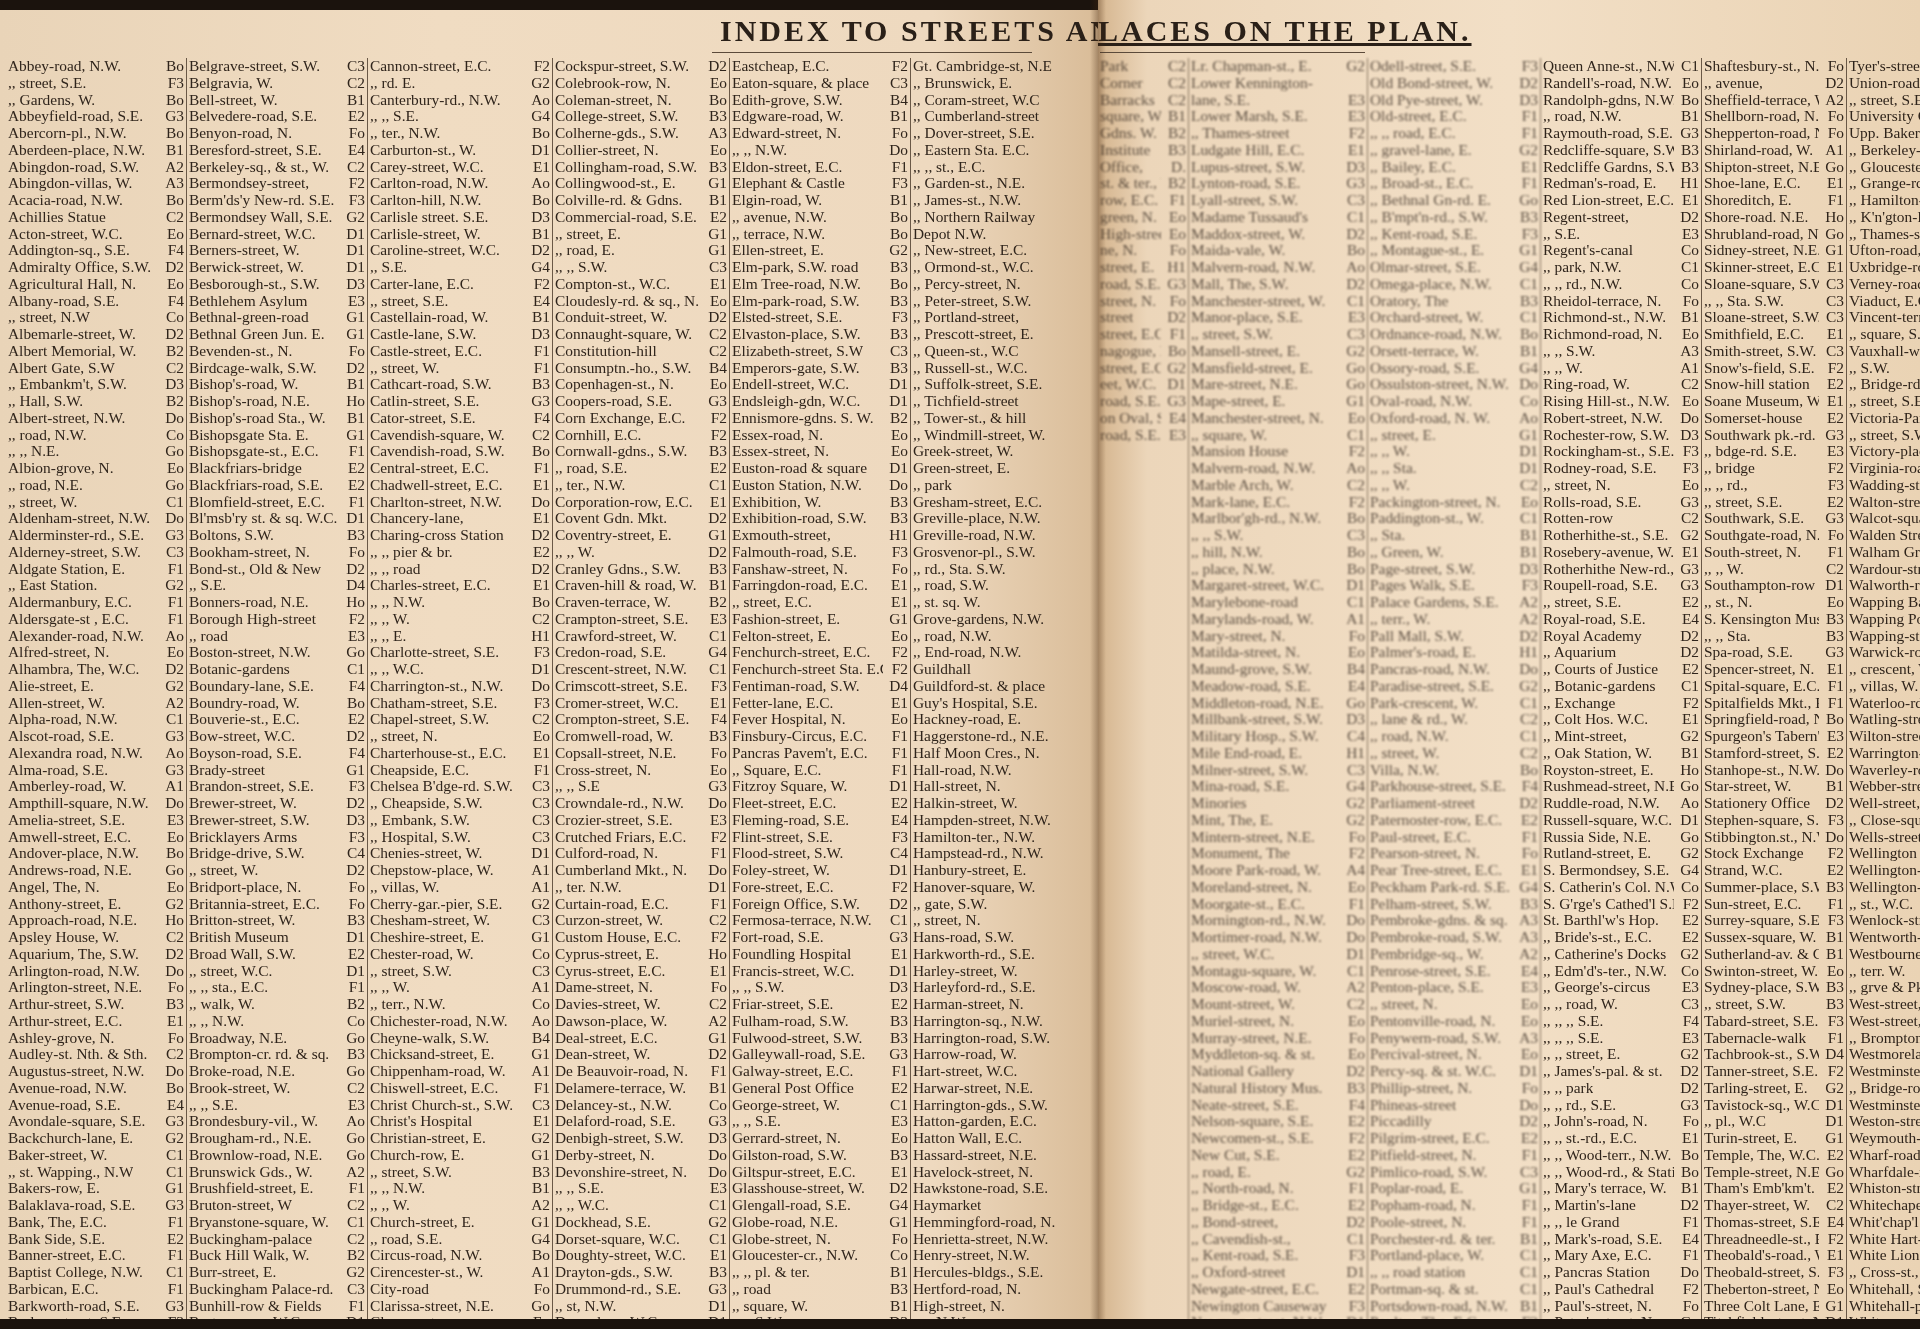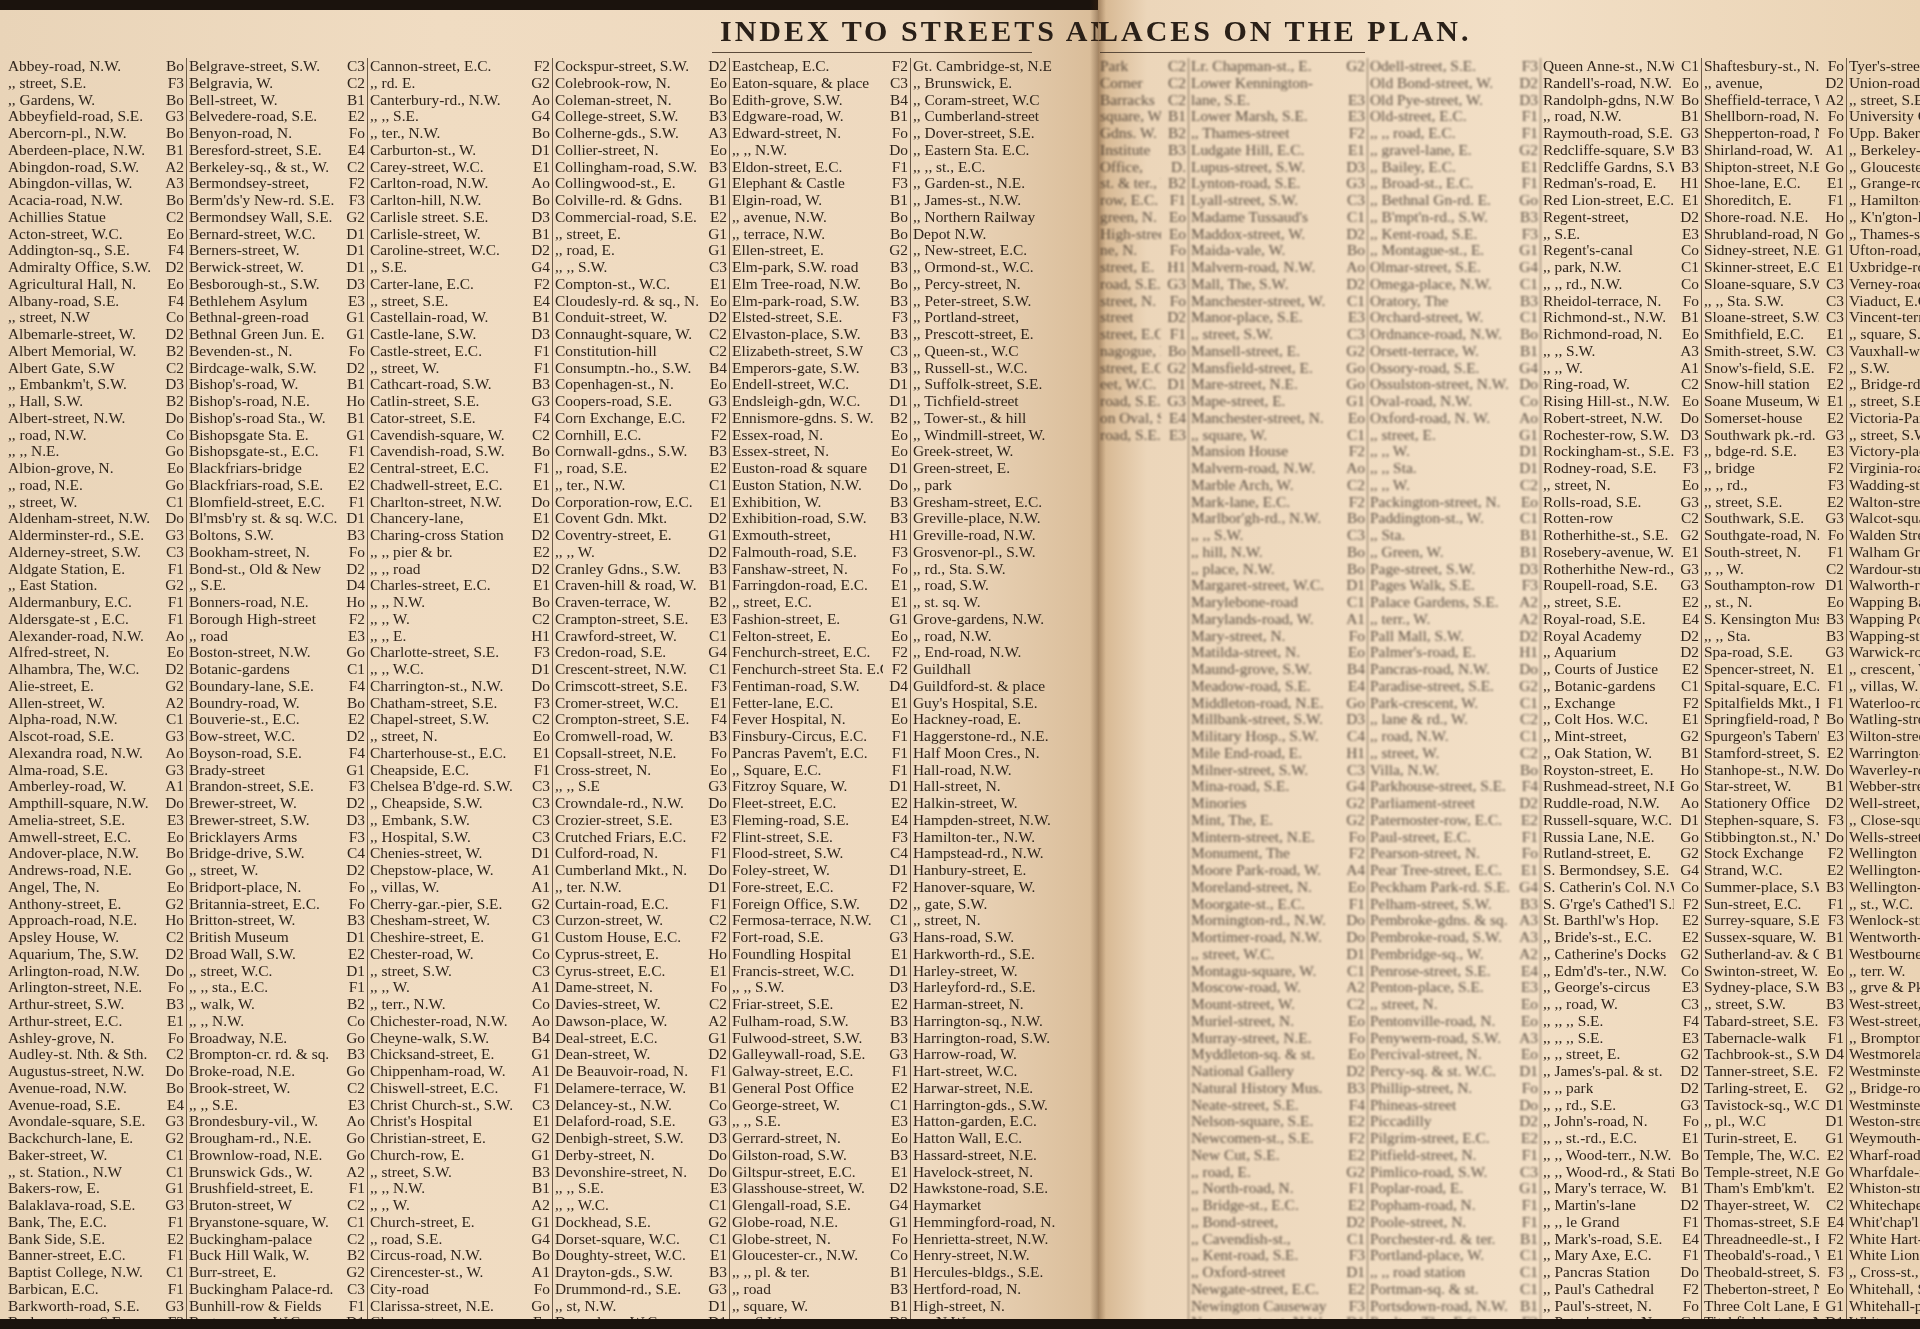--- a/index.html
+++ b/index.html
@@ -5,21 +5,21 @@
   html,body{margin:0;padding:0;}
   body{width:1920px;height:1329px;background:#2a1c12;overflow:hidden;position:relative;font-family:"Liberation Serif","DejaVu Serif",serif;}
   .spread{position:absolute;left:0;top:0;width:1920px;height:1329px;}
   .page{position:absolute;top:0;height:1329px;overflow:hidden;}
   .page.left{left:0;width:1098px;background:linear-gradient(90deg,#e9d4b8 0%,#f0dcc2 40%,#eed9bf 85%,#d9bc98 100%);}
   .page.right{left:1098px;width:822px;background:linear-gradient(90deg,#d4b48d 0%,#ecd6ba 6%,#f2dfc6 50%,#ead3b4 100%);}
   .topband{position:absolute;left:0;top:0;width:1098px;height:10px;background:#1b130d;}
   .bottomband{position:absolute;left:0;bottom:0;width:1920px;height:10px;background:#1b130d;}
   .title{position:absolute;top:14px;font-family:"Liberation Serif",serif;font-weight:bold;font-size:30px;letter-spacing:3px;color:#2a2018;white-space:nowrap;}
   .title.l{left:720px;}
-  .title.r{left:1098px;}
+  .title.r{left:1098px;text-decoration:underline;}
   .rule{position:absolute;top:52px;height:1px;background:#5b4a3a;}
   .cols{position:absolute;top:58px;display:flex;}
   .col{position:relative;border-right:1px solid #6a5846;padding:0 2px;}
   .col:last-child{border-right:none;}
   .entry{display:flex;justify-content:space-between;font-size:15.4px;line-height:16.75px;color:#2f241b;white-space:nowrap;}
   .entry .n{overflow:hidden;}
   .entry .g{padding-left:3px;min-width:22px;text-align:right;}
   .blur{filter:blur(1.1px);opacity:.75;}
   .fold{position:absolute;left:1090px;top:0;width:16px;height:1329px;background:linear-gradient(90deg,rgba(0,0,0,0) 0%,rgba(70,40,15,.35) 50%,rgba(0,0,0,0) 100%);}
 </style>
@@ -291,21 +291,21 @@
           </div>
           <div class="entry">
             <span class="n">Backchurch-lane, E.</span>
             <span class="g">G2</span>
           </div>
           <div class="entry">
             <span class="n">Baker-street, W.</span>
             <span class="g">C1</span>
           </div>
           <div class="entry">
-            <span class="n">,, st. Station., N.W</span>
+            <span class="n">,, st. Wapping., N.W</span>
             <span class="g">C1</span>
           </div>
           <div class="entry">
             <span class="n">Bakers-row, E.</span>
             <span class="g">G1</span>
           </div>
           <div class="entry">
             <span class="n">Balaklava-road, S.E.</span>
             <span class="g">G3</span>
           </div>
@@ -2759,21 +2759,21 @@
           </div>
           <div class="entry">
             <span class="n">Ruddle-road, N.W.</span>
             <span class="g">Ao</span>
           </div>
           <div class="entry">
             <span class="n">Russell-square, W.C.</span>
             <span class="g">D1</span>
           </div>
           <div class="entry">
-            <span class="n">Russia Lane, N.E.</span>
+            <span class="n">Russia Side, N.E.</span>
             <span class="g">Go</span>
           </div>
           <div class="entry">
             <span class="n">Rutland-street, E.</span>
             <span class="g">G2</span>
           </div>
           <div class="entry">
             <span class="n">S. Bermondsey, S.E.</span>
             <span class="g">G4</span>
           </div>

